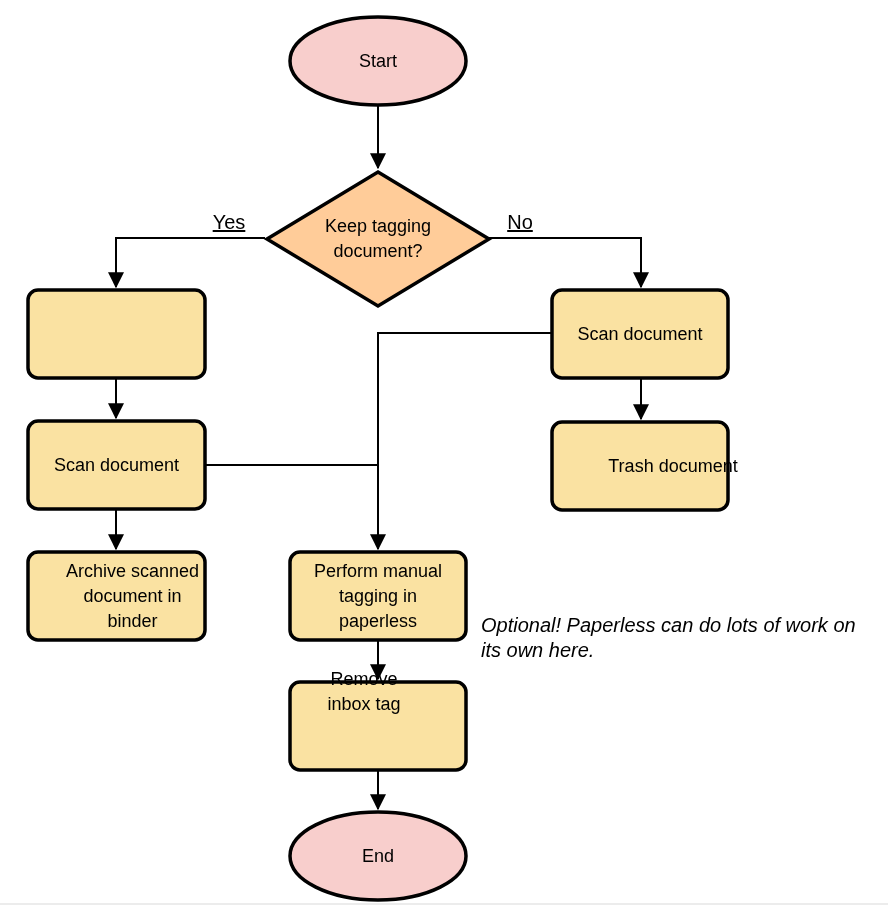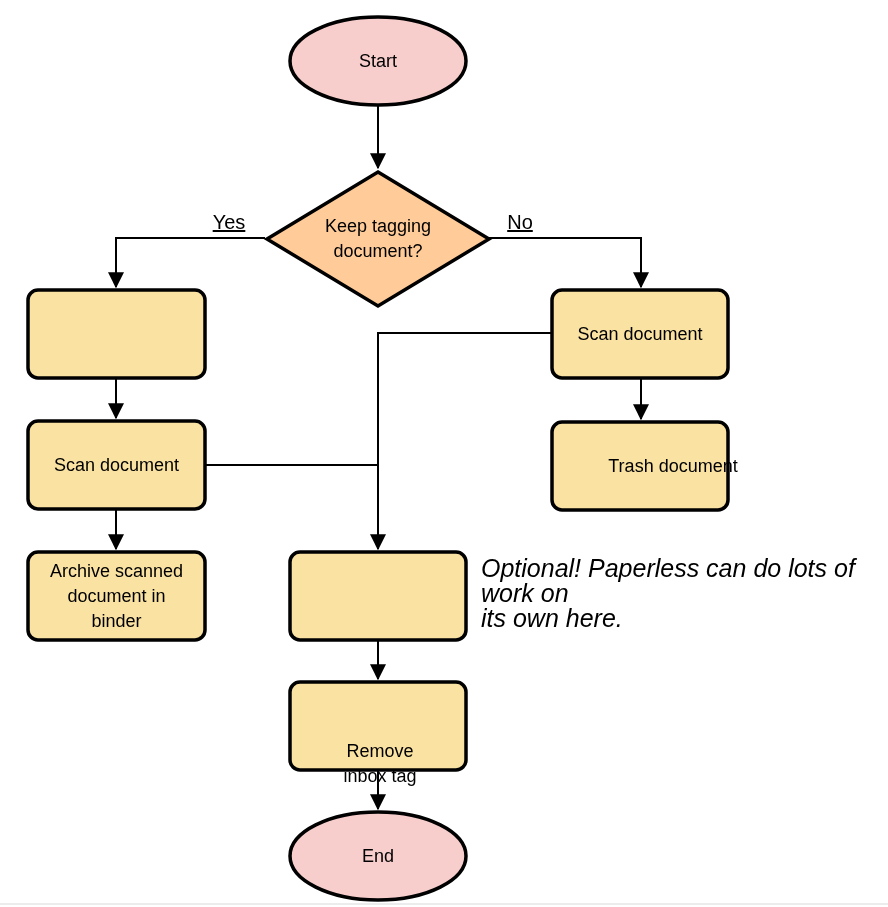--- a/index.html
+++ b/index.html
@@ -29,23 +29,23 @@
     position: absolute;
     font-size: 20px;
     line-height: 22px;
     text-align: center;
     color: #000000;
     text-decoration: underline;
   }
   .annotation {
     position: absolute;
     left: 481px;
-    top: 556px;
+    top: 613px;
     width: 400px;
-    font-size: 25px;
+    font-size: 20px;
     font-style: italic;
     line-height: 25px;
     white-space: pre-line;
     color: #000000;
   }
   .divider {
     position: absolute;
     left: 0;
     top: 903px;
     width: 888px;
@@ -85,26 +85,29 @@
     <rect x="552" y="422" width="176" height="88" rx="10" stroke="#000000" stroke-width="3.5" fill="#fae2a2"></rect>
     <rect x="290" y="552" width="176" height="88" rx="10" stroke="#000000" stroke-width="3.5" fill="#fae2a2"></rect>
     <rect x="290" y="682" width="176" height="88" rx="10" stroke="#000000" stroke-width="3.5" fill="#fae2a2"></rect>
     <ellipse cx="378" cy="856" rx="88" ry="44" stroke="#000000" stroke-width="3.5" fill="#f8cecc"></ellipse>
   </svg>
 
   <div class="nlabel" style="left:290px; top:17px;  width:176px; height:88px;">Start</div>
   <div class="nlabel" style="left:267px; top:172px; width:222px; height:134px;">Keep tagging
 document?</div>
   <div class="nlabel" style="left:28px;  top:421px; width:177px; height:88px;">Scan document</div>
-  <div class="nlabel" style="left:28px;  top:552px; width:177px; height:88px;">Archive scanned
+  <div class="nlabel" style="left:44px;  top:552px; width:177px; height:88px;">Archive scanned
 document in
 binder</div>
   <div class="nlabel" style="left:552px; top:290px; width:176px; height:88px;">Scan document</div>
   <div class="nlabel" style="left:585px; top:422px; width:176px; height:88px;">Trash document</div>
-  <div class="nlabel" style="left:290px; top:720px; width:148px; height:88px;margin-left:16px;">Remove
+  <div class="nlabel" style="left:290px; top:552px; width:176px; height:88px;">Perform manual
+tagging in
+paperless</div>
+  <div class="nlabel" style="left:290px; top:648px; width:148px; height:88px;">Remove
 inbox tag</div>
   <div class="nlabel" style="left:290px; top:812px; width:176px; height:88px;">End</div>
 
   <div class="elabel" style="left:204px; top:211px; width:50px;">Yes</div>
   <div class="elabel" style="left:495px; top:211px; width:50px;">No</div>
 
   <div class="annotation">Optional! Paperless can do lots of work on
 its own here.</div>
 
   <div class="divider"></div>

